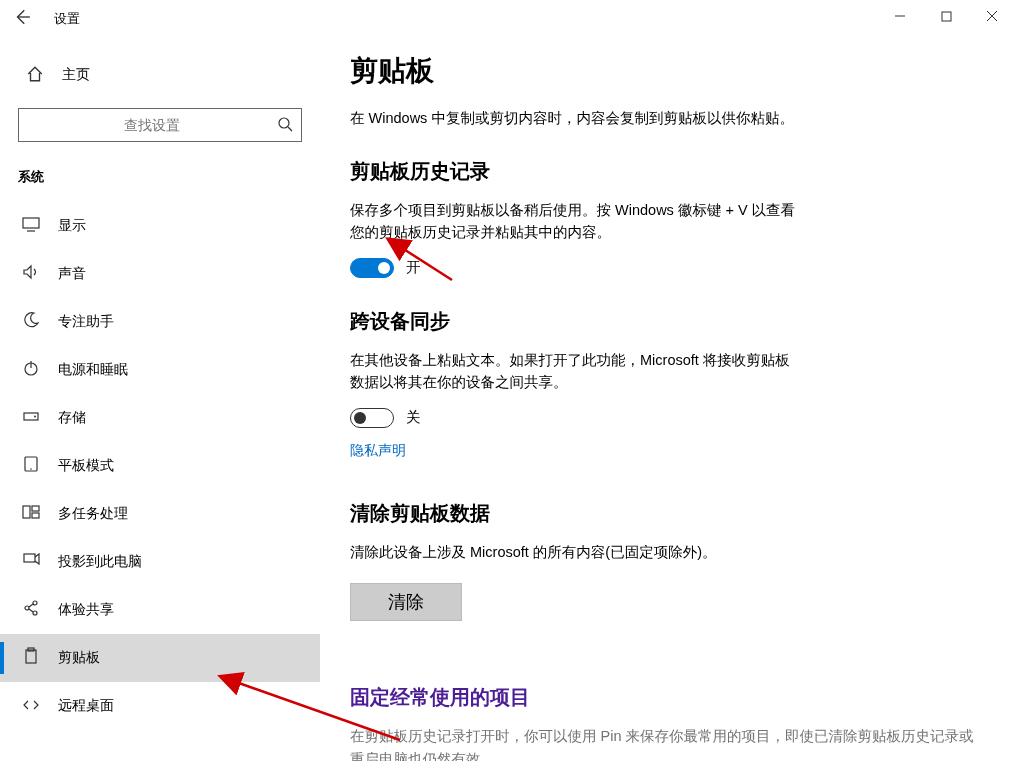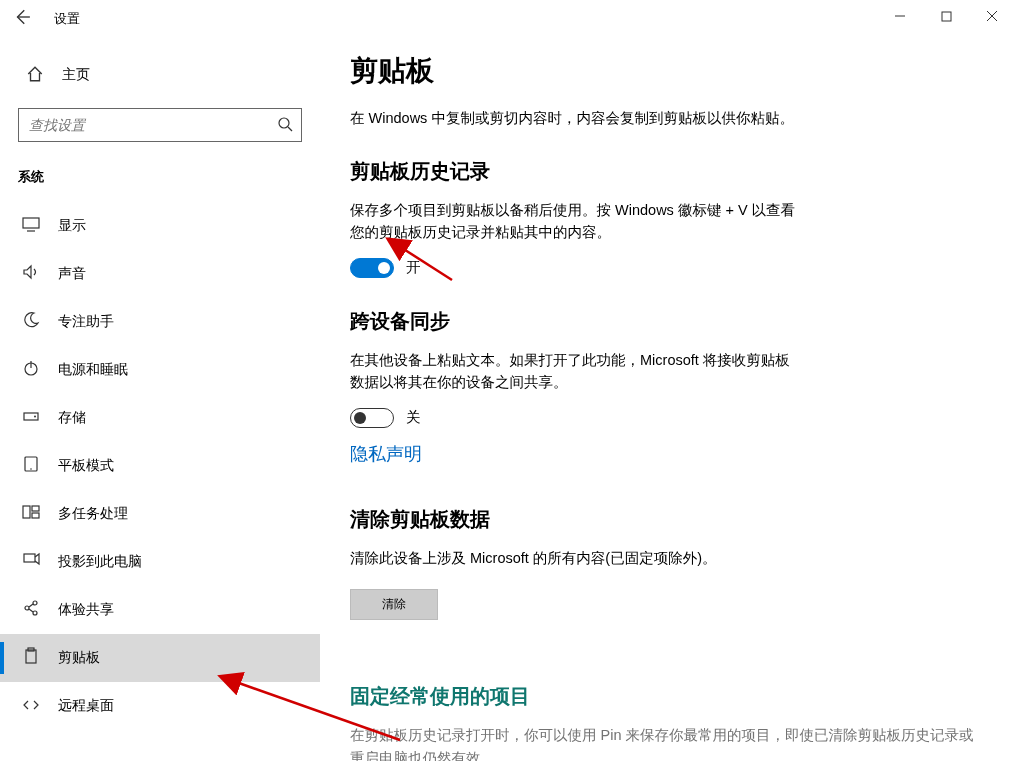--- a/index.html
+++ b/index.html
@@ -65,24 +65,24 @@
     height: 34px;
     border: 1px solid #666;
     display: flex; align-items: center;
     padding: 0 8px;
     position: relative;
   }
   .searchbox input {
     border: none; outline: none;
     flex: 1;
     font-size: 14px;
-    font-style: italic;
     color: #666;
     background: transparent;
     font-family: inherit;
+    text-align: center;
   }
   .searchbox .sicon {
     font-size: 15px; color: #333;
   }
   .section-title {
     margin: 26px 0 16px 18px;
     font-size: 13px;
     font-weight: 600;
   }
   .nav {
@@ -128,21 +128,21 @@
     font-size: 14.5px;
     line-height: 1.5;
     margin-bottom: 28px;
     max-width: 600px;
   }
   .section-h {
     font-size: 20px;
     font-weight: 600;
     margin: 10px 0 14px 0;
   }
-  .section-h.gray { color: #0f766e; margin-top: 19px; }
+  .section-h.gray { color: #4c1d95; margin-top: 19px; }
   .desc {
     font-size: 14.5px;
     line-height: 1.55;
     max-width: 450px;
     margin-bottom: 14px;
   }
   .desc.gray { color: #737373; max-width: 640px; }
   .toggle-row {
     display: flex; align-items: center;
     margin-bottom: 30px;
@@ -172,32 +172,32 @@
     border-radius: 50%;
     background: #333;
     left: 3px; top: 3px;
   }
   .toggle-label {
     margin-left: 12px;
     font-size: 14.5px;
   }
   .link {
     color: #0067c0;
-    font-size: 18px;
+    font-size: 14px;
     cursor: pointer;
     display: inline-block;
     margin-bottom: 30px;
   }
   .btn {
     display: inline-block;
     min-width: 88px;
-    padding: 6px 28px;
+    padding: 6px 37px;
     background: #ccc;
     border: 1px solid #bbb;
-    font-size: 12px;
+    font-size: 18px;
     text-align: center;
     cursor: pointer;
     margin-bottom: 44px;
   }
   
   .overlay {
     position: absolute;
     left: 0; top: 0;
     width: 1015px; height: 761px;
     pointer-events: none;

